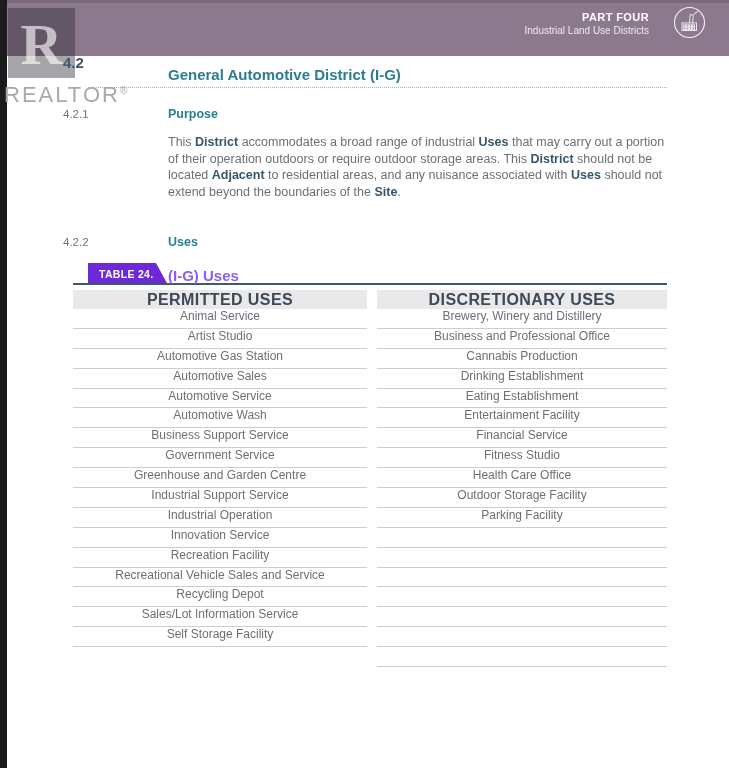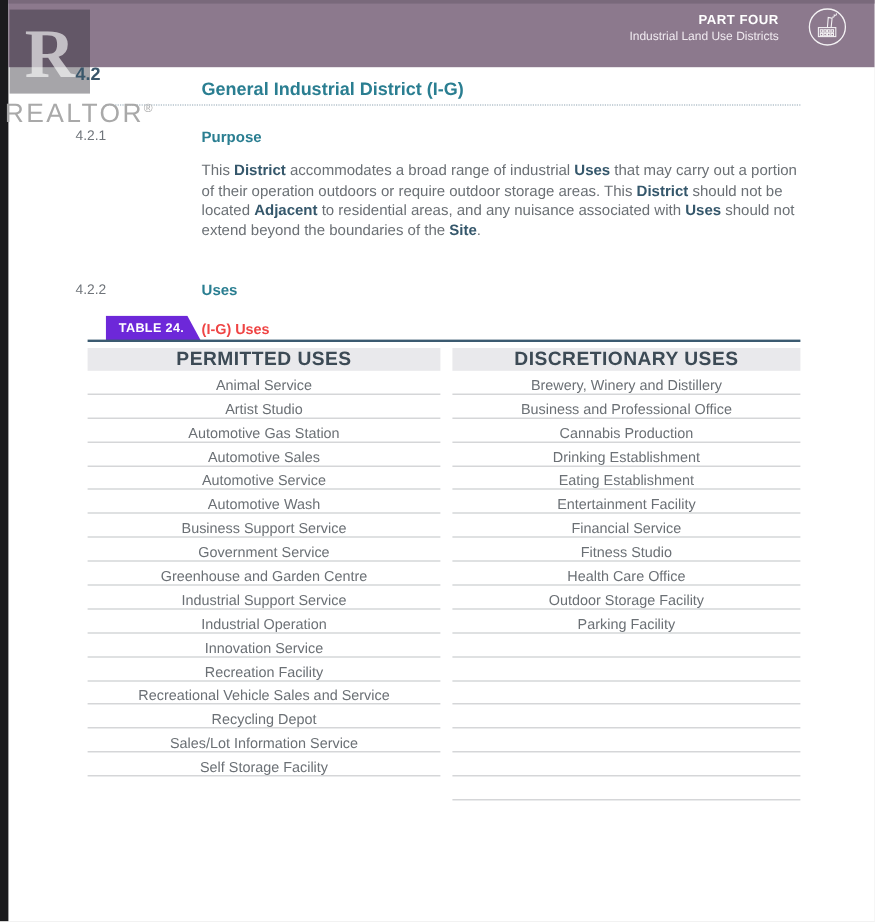--- a/index.html
+++ b/index.html
@@ -51,33 +51,33 @@
   .purpose-p b { color:#35576b; }
 
   
   .table-tab {
     position:absolute; left:88px; top:263px; width:80px; height:22px;
     background:#6d28d9; color:#ffffff; font-size:10.5px; font-weight:bold;
     line-height:22px; padding-left:11px; letter-spacing:0.3px;
     clip-path:polygon(0 0, calc(100% - 12px) 0, 100% 100%, 0 100%);
   }
   .tab-rule { position:absolute; left:73px; top:283px; width:594px; height:2px; background:#3b5a70; }
-  .tab-caption { position:absolute; left:168px; top:267px; font-size:12px; font-weight:bold; color:#ef4444; }
+  .tab-caption { position:absolute; left:168px; top:267px; font-size:15px; font-weight:bold; color:#8b5cf6; }
 
   
   .uses-table { position:absolute; left:73px; top:290px; width:594px; display:flex; }
   .uses-col { width:294px; }
   .uses-col + .uses-col { width:290px; margin-left:10px; }
   .col-header {
     height:19px; background:#e9e9ec; text-align:center; line-height:19px;
     font-size:16px; font-weight:bold; color:#3c4a55; letter-spacing:0.4px;
   }
   .t-row {
     height:19.9px; border-bottom:1px solid #cbcdcf;
-    display:flex; align-items:flex-end; justify-content:center;
+    display:flex; align-items:flex-start; justify-content:center;
     font-size:12px; color:#6b7075; white-space:nowrap;
   }
 </style>
 </head>
 <body>
 
 <div id="page">
 
   <div class="left-strip"></div>
 
@@ -107,21 +107,21 @@
   </div>
 
   <div class="watermark">
     <div class="wm-square">
       <span class="wm-letter">R</span>
     </div>
     <div class="wm-text"><span>REALTOR</span><span class="wm-reg">®</span></div>
   </div>
 
   <div class="sec-num-main">4.2</div>
-  <div class="sec-title">General Industrial District (I-G)</div>
+  <div class="sec-title">General Automotive District (I-G)</div>
   <div class="dot-rule"></div>
 
   <div class="sub-num" style="top:108px;">4.2.1</div>
   <div class="sub-title" style="top:107px;">Purpose</div>
   <div class="purpose-p" id="purpose-text"><span>This </span><b>District</b><span> accommodates a broad range of industrial </span><b>Uses</b><span> that may carry out a portion of their operation outdoors or require outdoor storage areas. This </span><b>District</b><span> should not be located </span><b>Adjacent</b><span> to residential areas, and any nuisance associated with </span><b>Uses</b><span> should not extend beyond the boundaries of the </span><b>Site</b><span>.</span></div>
 
   <div class="sub-num" style="top:236px;">4.2.2</div>
   <div class="sub-title" style="top:235px;">Uses</div>
 
   <div class="table-tab">TABLE 24.</div>

